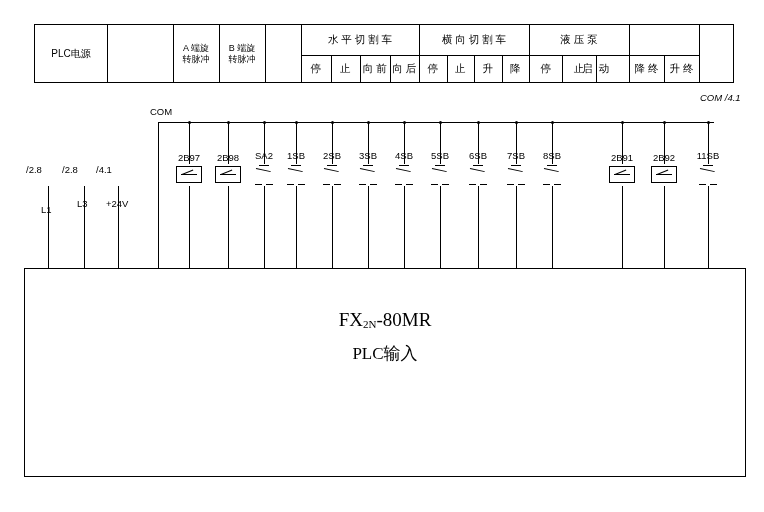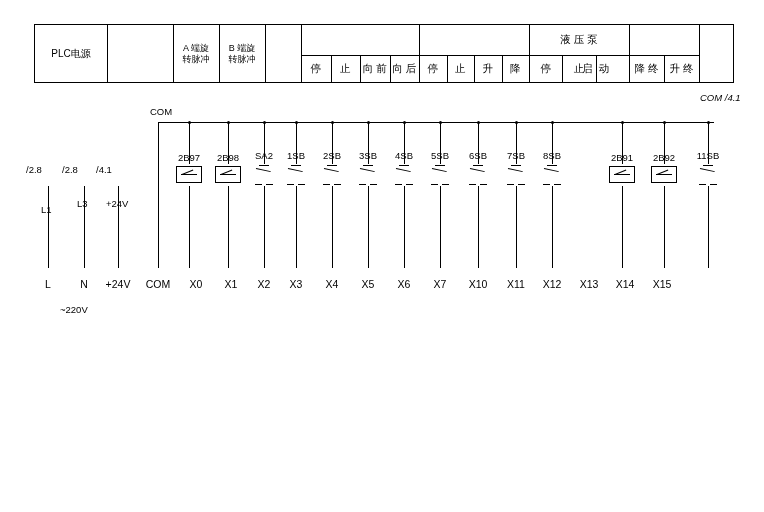--- a/index.html
+++ b/index.html
@@ -120,29 +120,31 @@
         <div>A 端旋</div>
         <div>转脉冲</div>
       </div>
       <div class="ln vl" style="left: 184px; top: 0px; height: 57px;"></div>
       <div class="lg-top two-line" style="left: 184px; top: 0px; width: 46px; height: 57px; font-size: 9px;">
         <div>B 端旋</div>
         <div>转脉冲</div>
       </div>
       <div class="ln vl" style="left: 230px; top: 0px; height: 57px;"></div>
       <div class="ln vl" style="left: 266px; top: 0px; height: 57px;"></div>
+      <div class="lg-top" style="left: 266px; top: 0px; width: 118px; height: 30px;">水 平 切 割 车</div>
       <div class="ln hl" style="left: 266px; top: 30px; width: 118px;"></div>
       <div class="lg-sub" style="left: 266px; top: 31px; width: 29.5px; height: 26px;">停</div>
       <div class="lg-sub" style="left: 295.5px; top: 31px; width: 29.5px; height: 26px;">止</div>
       <div class="ln vl" style="left: 295.5px; top: 31px; height: 26px;"></div>
       <div class="lg-sub" style="left: 325px; top: 31px; width: 29.5px; height: 26px;">向 前</div>
       <div class="ln vl" style="left: 325px; top: 31px; height: 26px;"></div>
       <div class="lg-sub" style="left: 354.5px; top: 31px; width: 29.5px; height: 26px;">向 后</div>
       <div class="ln vl" style="left: 354.5px; top: 31px; height: 26px;"></div>
       <div class="ln vl" style="left: 384px; top: 0px; height: 57px;"></div>
+      <div class="lg-top" style="left: 384px; top: 0px; width: 110px; height: 30px;">横 向 切 割 车</div>
       <div class="ln hl" style="left: 384px; top: 30px; width: 110px;"></div>
       <div class="lg-sub" style="left: 384px; top: 31px; width: 27.5px; height: 26px;">停</div>
       <div class="lg-sub" style="left: 411.5px; top: 31px; width: 27.5px; height: 26px;">止</div>
       <div class="ln vl" style="left: 411.5px; top: 31px; height: 26px;"></div>
       <div class="lg-sub" style="left: 439px; top: 31px; width: 27.5px; height: 26px;">升</div>
       <div class="ln vl" style="left: 439px; top: 31px; height: 26px;"></div>
       <div class="lg-sub" style="left: 466.5px; top: 31px; width: 27.5px; height: 26px;">降</div>
       <div class="ln vl" style="left: 466.5px; top: 31px; height: 26px;"></div>
       <div class="ln vl" style="left: 494px; top: 0px; height: 57px;"></div>
       <div class="lg-top" style="left: 494px; top: 0px; width: 100px; height: 30px;">液 压 泵</div>
@@ -297,15 +299,21 @@
       <div class="term" style="left: 440px; top: 278px;">X7</div>
       <div class="term" style="left: 478px; top: 278px;">X10</div>
       <div class="term" style="left: 516px; top: 278px;">X11</div>
       <div class="term" style="left: 552px; top: 278px;">X12</div>
       <div class="term" style="left: 589px; top: 278px;">X13</div>
       <div class="term" style="left: 625px; top: 278px;">X14</div>
       <div class="term" style="left: 662px; top: 278px;">X15</div>
       <div class="lbl" style="left: 60px; top: 304px;">~220V</div>
     </div>
 
+  <div id="plcbox">
+    <div class="plc-title" id="plc-model">
+      <span>FX</span><span class="sub-small">2N</span><span>-80MR</span>
+    </div>
+    <div class="plc-title" id="plc-sub">PLC输入</div>
+  </div>
 
   <div id="overlay"></div>
 </div>
 
 </body></html>

